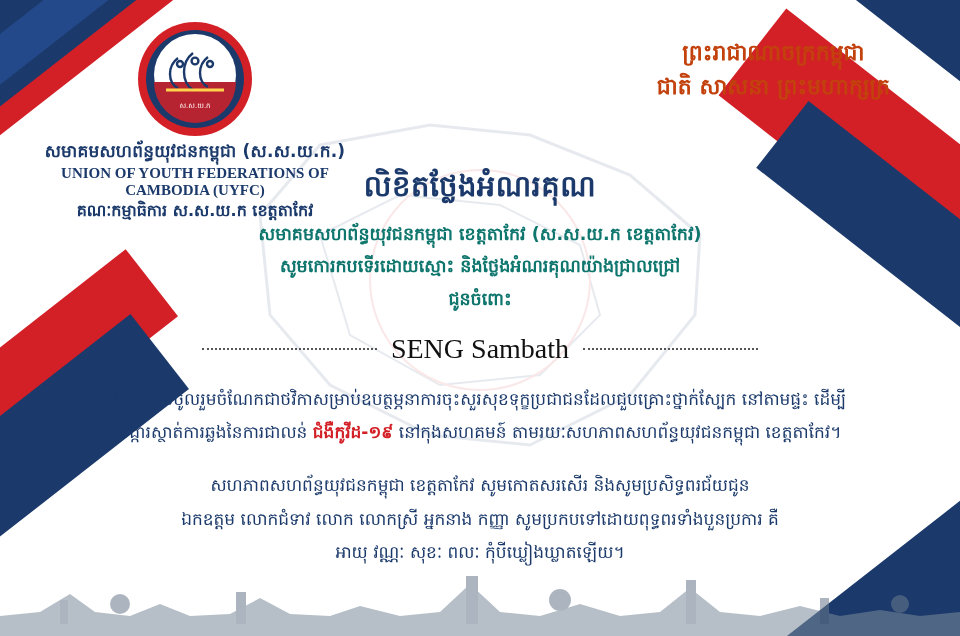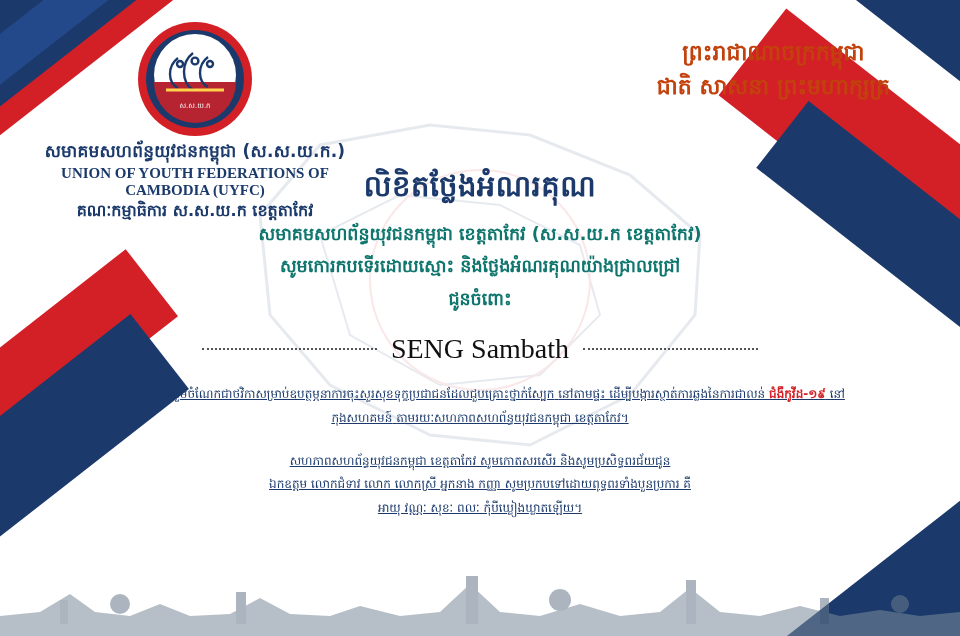--- a/index.html
+++ b/index.html
@@ -179,24 +179,23 @@
   }
   .recipient-name {
     font-family: "Liberation Serif", serif;
     font-size: 28px;
     color: #111;
     white-space: nowrap;
   }
   .para {
     margin-top: 18px;
     color: #1b3a6b;
-    font-size: 12px;
+    font-size: 17px;
     line-height: 1.95;
     padding: 0 86px;
-    text-decoration: underline;
   }
   .para2 {
     margin-top: 20px;
     text-align: center;
   }
   .highlight {
     color: #d32027;
     font-weight: bold;
   }
 </style>

